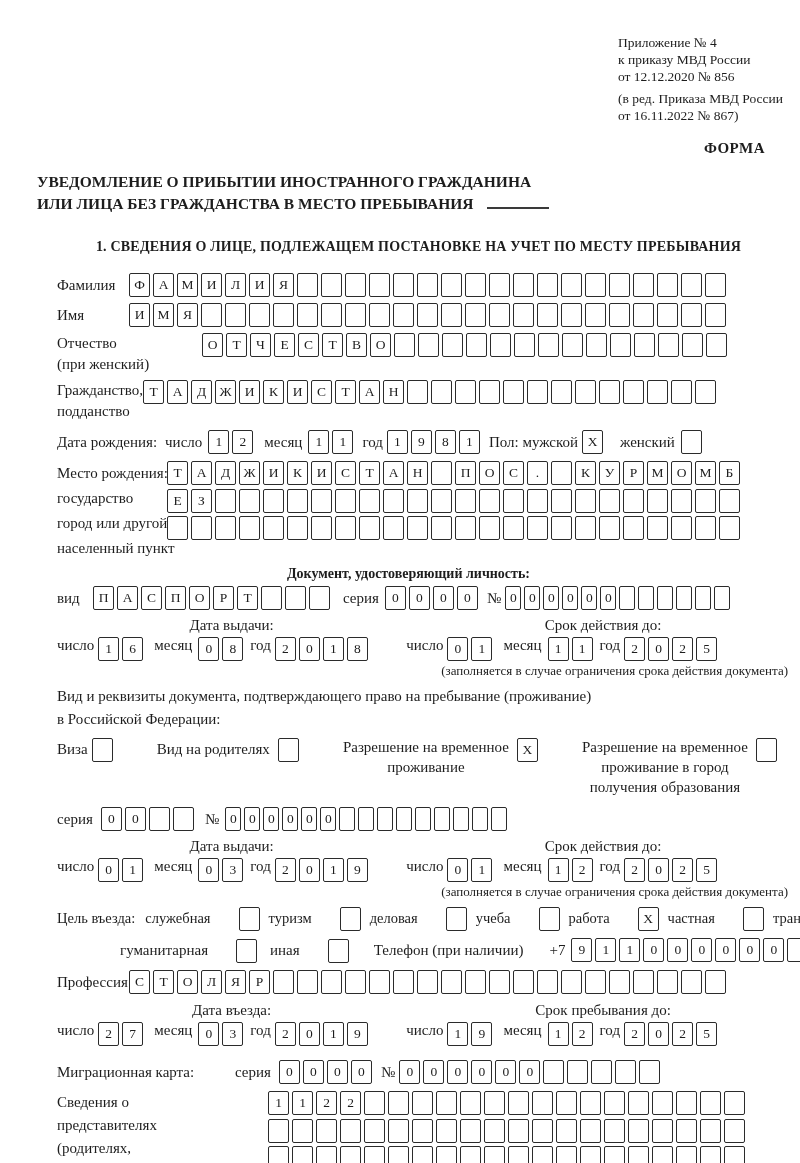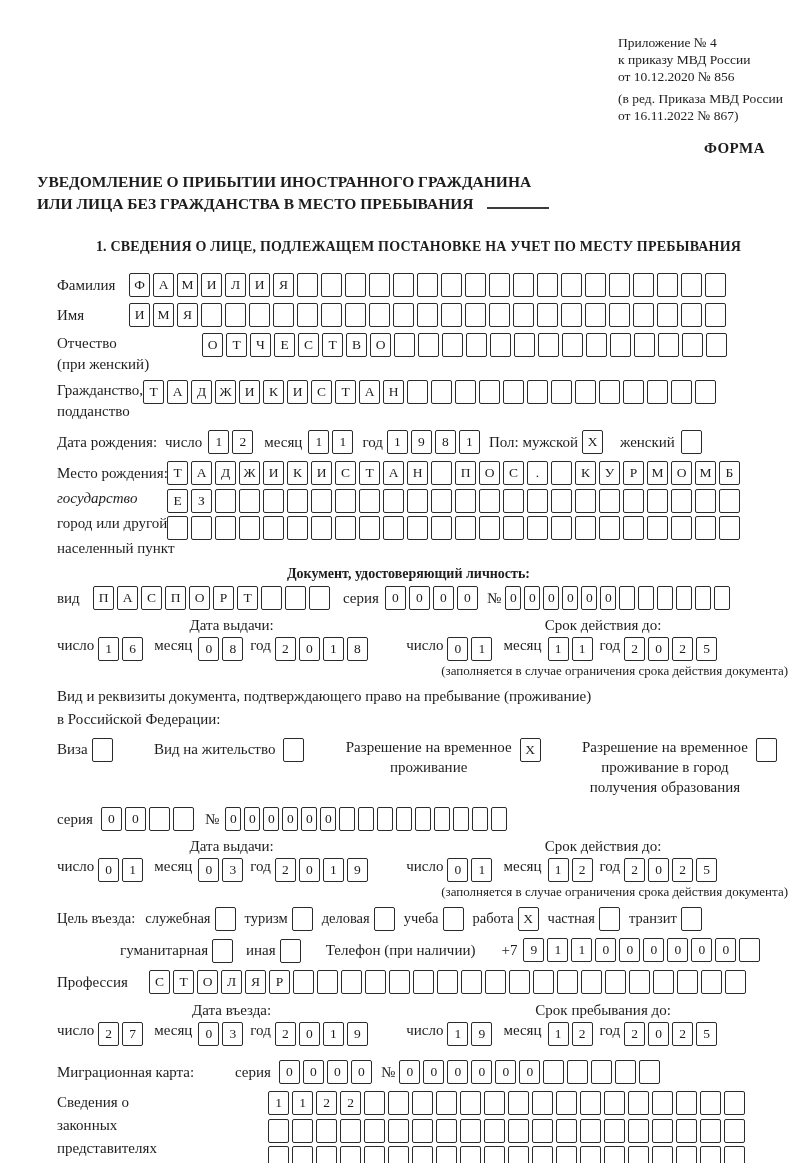--- a/index.html
+++ b/index.html
@@ -46,32 +46,32 @@
   .col-head{text-align:center;line-height:19px;margin-bottom:2px;}
   .date-row{display:flex;align-items:flex-start;white-space:nowrap;}
   .note-right{text-align:right;padding-right:12px;font-size:13px;margin:1px 0 6px 0;}
   .para{line-height:23px;}
 
   .permits{display:flex;align-items:flex-start;margin:6px 0 10px 0;width:723px;justify-content:space-between;}
   .permit-item{display:flex;align-items:flex-start;white-space:nowrap;}
   .opt-lines{text-align:center;line-height:20px;white-space:normal;}
   .permit-item .cells{margin-left:8px;margin-top:1px;}
 
-  .opt{display:inline-flex;align-items:center;white-space:nowrap;}
+  .opt{display:inline-flex;align-items:center;white-space:nowrap;gap:24px;}
   .opt .cells{margin-left:4px;}
 </style>
 </head>
 <body>
 
 <div class="page">
 
   <div class="meta">
     <div>Приложение № 4</div>
     <div>к приказу МВД России</div>
-    <div>от 10.12.2020 № 856</div>
+    <div>от 12.12.2020 № 856</div>
     <div class="m2">(в ред. Приказа МВД России</div>
     <div>от 16.11.2022 № 867)</div>
   </div>
   <div class="forma">ФОРМА</div>
 
   <div class="title">
     <div>УВЕДОМЛЕНИЕ О ПРИБЫТИИ ИНОСТРАННОГО ГРАЖДАНИНА</div>
     <div><span>ИЛИ ЛИЦА БЕЗ ГРАЖДАНСТВА В МЕСТО ПРЕБЫВАНИЯ</span><span class="blank-line"></span></div>
   </div>
 
@@ -228,21 +228,21 @@
       </span>
     <span class="lbl ml14 mr6">женский</span>
     <span class="cells">
         <span class="cell"></span>
       </span>
   </div>
 
   <div class="frow" style="margin-top:6px;">
     <span class="lbl-block w108">
       <div style="line-height:25px;">Место рождения:</div>
-      <div style="line-height:25px;font-style:italic;">государство</div>
+      <div style="line-height:25px;">государство</div>
       <div style="line-height:25px;">город или другой</div>
       <div style="line-height:25px;">населенный пункт</div>
     </span>
     <span class="cells-col">
       <span class="cells">
           <span class="cell">Т</span>
           <span class="cell">А</span>
           <span class="cell">Д</span>
           <span class="cell">Ж</span>
           <span class="cell">И</span>
@@ -413,21 +413,21 @@
   <div class="para">в Российской Федерации:</div>
 
   <div class="permits">
     <span class="permit-item">
       <span style="line-height:25px;">Виза</span>
       <span class="cells" style="margin-left:4px;">
           <span class="cell"></span>
         </span>
     </span>
     <span class="permit-item">
-      <span style="line-height:25px;">Вид на жительство</span>
+      <span style="line-height:25px;">Вид на родителях</span>
       <span class="cells">
           <span class="cell"></span>
         </span>
     </span>
     <span class="permit-item">
       <span class="opt-lines">
         <div>Разрешение на временное</div>
         <div>проживание</div>
       </span>
       <span class="cells">
@@ -590,21 +590,21 @@
         <span class="cell">0</span>
         <span class="cell">0</span>
         <span class="cell">0</span>
         <span class="cell">0</span>
         <span class="cell">0</span>
         <span class="cell">0</span>
         <span class="cell"></span>
       </span>
   </div>
 
-  <div class="frow" style="margin-top:7px;gap:20px;">
+  <div class="frow" style="margin-top:7px;">
     <span class="lbl w72">Профессия</span>
     <span class="cells">
         <span class="cell">С</span>
         <span class="cell">Т</span>
         <span class="cell">О</span>
         <span class="cell">Л</span>
         <span class="cell">Я</span>
         <span class="cell">Р</span>
         <span class="cell"></span>
         <span class="cell"></span>
@@ -696,21 +696,20 @@
         <span class="cell"></span>
         <span class="cell"></span>
         <span class="cell"></span>
         <span class="cell"></span>
       </span>
   </div>
 
   <div class="frow" style="margin-top:6px;">
     <span class="lbl-block w211">
       <div style="line-height:23px;">Сведения о</div>
-      <div style="line-height:23px;">законных</div>
       <div style="line-height:23px;">представителях</div>
       <div style="line-height:23px;">(родителях,</div>
 
     </span>
     <span class="cells-col">
       <span class="cells">
           <span class="cell">1</span>
           <span class="cell">1</span>
           <span class="cell">2</span>
           <span class="cell">2</span>

